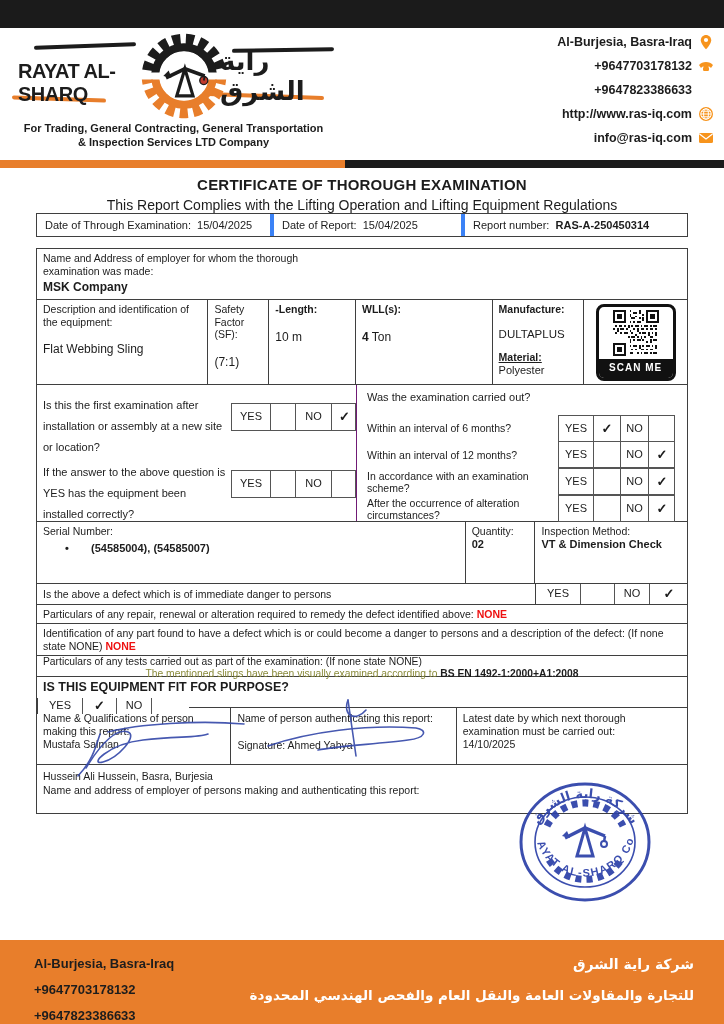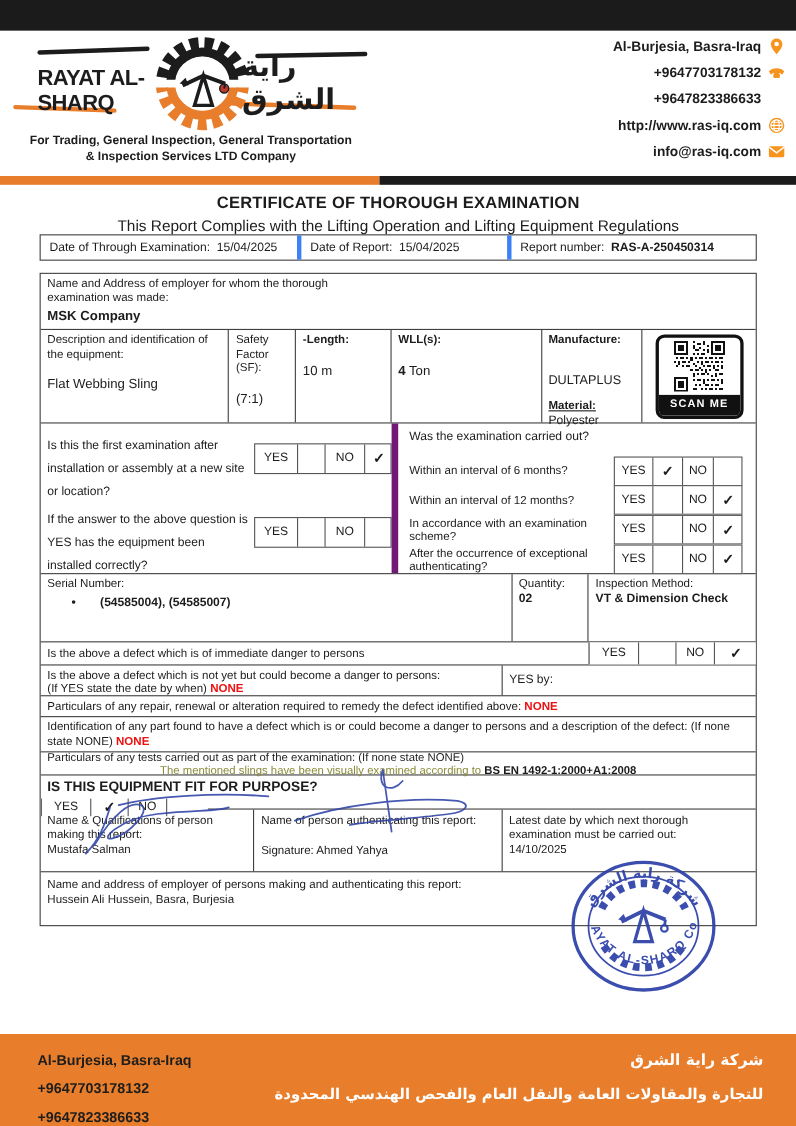--- a/index.html
+++ b/index.html
@@ -5,21 +5,21 @@
   * { margin:0; padding:0; box-sizing:border-box; }
   body { background:#888; font-family:"Liberation Sans", sans-serif; }
   .page { position:relative; width:724px; height:1024px; background:#fff; margin:0 auto; overflow:hidden; color:#1c1c1c; }
   .ar { font-family:"DejaVu Sans", sans-serif; }
 
   
   .topbar { height:28px; background:#1b1b1b; }
   .header { position:relative; height:132px; background:#fff; }
   .logo { position:absolute; left:6px; top:0; width:340px; height:132px; }
   .logo-gear { position:absolute; left:133px; top:0; width:90px; height:96px; }
-  .logo-name-en { position:absolute; left:28px; top:32px; width:122px; font-size:20px; font-weight:bold; letter-spacing:-0.5px; color:#1c1c1c; }
+  .logo-name-en { position:absolute; left:12px; top:32px; width:122px; font-size:20px; font-weight:bold; letter-spacing:-0.5px; color:#1c1c1c; }
   .logo-name-ar { position:absolute; left:214px; top:18px; width:120px; font-size:26px; font-weight:bold; color:#1c1c1c; }
   .dl { position:absolute; border-radius:2px; }
   .dl-b1 { left:28px; top:16px; width:102px; height:4px; background:#1c1c1c; transform:skewY(-2deg); }
   .dl-b2 { left:226px; top:20px; width:102px; height:4px; background:#1c1c1c; transform:skewY(-1deg); }
   .dl-o1 { left:6px;  top:69px; width:94px;  height:4px; background:#E87E2B; transform:skewY(2deg); }
   .dl-o2 { left:200px; top:66px; width:118px; height:4px; background:#E87E2B; transform:skewY(2deg); }
   .tagline { position:absolute; left:0; top:93px; width:335px; text-align:center; font-size:11px; font-weight:bold; line-height:14px; color:#1c1c1c; }
   .contact { position:absolute; right:10px; top:2px; width:270px; }
   .c-line { display:flex; justify-content:flex-end; align-items:center; height:24px; font-size:12.5px; font-weight:bold; color:#1c1c1c; }
   .c-ico { width:16px; height:16px; margin-left:6px; flex:0 0 16px; }
@@ -65,21 +65,21 @@
   .r-b .c5 { width:92px; }
   .r-b .c6 { width:104px; display:flex; align-items:center; justify-content:center; }
   .val-sp { font-size:12px; margin-top:14px; }
   .qr-wrap { width:80px; border:3px solid #111; border-radius:8px; background:#fff; overflow:hidden; }
   .qr-img { display:block; width:100%; height:52px; padding:3px; }
   .qr-cap { background:#111; color:#fff; text-align:center; font-size:10px; font-weight:bold; letter-spacing:1px; padding:3px 0 4px; }
 
   
   .r-c { height:137px; }
   .r-c .left { width:319px; padding:10px 0 0 6px; }
-  .r-c .right { width:333px; border-left:6px solid #701a75; padding-top:4px; }
+  .r-c .right { width:333px; border-left:1px solid #701a75; padding-top:4px; }
   .q-block { display:flex; margin-bottom:4px; }
   .q-text { width:192px; font-size:11px; line-height:21px; padding-right:4px; }
   .mt { display:grid; border:1px solid #555; height:28px; align-self:flex-start; background:#fff; }
   .mt-a { grid-template-columns:38px 25px 36px 26px; width:125px; margin-top:8px; }
   .mtc { display:flex; align-items:center; justify-content:center; font-size:11px; }
   .mtc + .mtc { border-left:1px solid #555; }
   .mtc.box { font-size:13px; font-weight:bold; }
   .co-head { padding:2px 10px 4px; font-size:11px; height:26px; }
   .co-row { display:flex; align-items:center; height:27px; }
   .co-row + .co-row .mt-b { margin-top:-1px; }
@@ -164,21 +164,21 @@
           <path d="M42 72 L51 42 L60 72 Z" fill="none" stroke="#1c1c1c" stroke-width="3.5"></path>
           <path d="M30 52 L51 42 L73 50" fill="none" stroke="#1c1c1c" stroke-width="4"></path>
           <path d="M27 50 l6 -6 l3 8 Z" fill="#1c1c1c"></path>
           <circle cx="72" cy="55" r="4.5" fill="#c0392b" stroke="#1c1c1c" stroke-width="1.5"></circle>
           <line x1="73" y1="50" x2="72" y2="55" stroke="#1c1c1c" stroke-width="2"></line>
         </g>
       </svg>
       <div class="logo-name-en">RAYAT AL-SHARQ</div>
       <div class="logo-name-ar ar">راية الشرق</div>
       <div class="tagline">
-        <div>For Trading, General Inspection, General Transportation</div>
+        <div>For Trading, General Contracting, General Transportation</div>
         <div>&amp; Inspection Services LTD Company</div>
       </div>
     </div>
 
     <div class="contact">
       <div class="c-line">
         <span>Al-Burjesia, Basra-Iraq</span>
         <svg class="c-ico" viewBox="0 0 16 16">
             <path fill="#F7941D" d="M8 1C5 1 2.8 3.3 2.8 6.2 2.8 10 8 15.2 8 15.2S13.2 10 13.2 6.2C13.2 3.3 11 1 8 1Z"></path>
             <circle cx="8" cy="6" r="2.1" fill="#fff"></circle>
@@ -257,21 +257,21 @@
         <div class="cell c3 vline">
           <div class="b">-Length:</div>
           <div class="val-sp">10 m</div>
         </div>
         <div class="cell c4 vline">
           <div class="b">WLL(s):</div>
           <div class="val-sp"><span class="b">4</span><span> Ton</span></div>
         </div>
         <div class="cell c5 vline">
           <div class="b">Manufacture:</div>
-          <div style="margin-top:24px; font-size:11.5px;">DULTAPLUS</div>
+          <div style="margin-top:12px; font-size:11.5px;">DULTAPLUS</div>
           <div class="b" style="margin-top:10px;text-decoration:underline;">Material:</div>
           <div style="font-size:11px;">Polyester</div>
         </div>
         <div class="cell c6 vline">
           <div class="qr-wrap">
             <svg class="qr-img" viewBox="0 0 25 25" shape-rendering="crispEdges">
               <rect width="25" height="25" fill="#fff"></rect>
               <g fill="#111">
                 <rect x="0" y="0" width="7" height="7"></rect>
                   <rect x="18" y="0" width="7" height="7"></rect>
@@ -338,21 +338,21 @@
           <div class="co-row">
             <div class="co-text">In accordance with an examination scheme?</div>
             <div class="mt mt-b">
               <span class="mtc">YES</span>
               <span class="mtc box"></span>
               <span class="mtc">NO</span>
               <span class="mtc box">✓</span>
             </div>
           </div>
           <div class="co-row">
-            <div class="co-text">After the occurrence of exceptional authenticating?</div>
+            <div class="co-text">After the occurrence of alteration circumstances?</div>
             <div class="mt mt-b">
               <span class="mtc">YES</span>
               <span class="mtc box"></span>
               <span class="mtc">NO</span>
               <span class="mtc box">✓</span>
             </div>
           </div>
         </div>
       </div>
 
@@ -374,27 +374,20 @@
       <div class="row r-e">
         <div class="cell c1">Is the above a defect which is of immediate danger to persons</div>
         <div class="mt mt-c">
           <span class="mtc">YES</span>
           <span class="mtc box"></span>
           <span class="mtc">NO</span>
           <span class="mtc box">✓</span>
         </div>
       </div>
 
-      <div class="row r-f">
-        <div class="cell c1">
-          <div>Is the above a defect which is not yet but could become a danger to persons:</div>
-          <div><span>(If YES state the date by when) </span><span class="red b">NONE</span></div>
-        </div>
-        <div class="cell c2 vline">YES by:</div>
-      </div>
 
       <div class="row r-g">
         <div class="cell"><span>Particulars of any repair, renewal or alteration required to remedy the defect identified above: </span><span class="red b">NONE</span></div>
       </div>
 
       <div class="row r-h">
         <div class="cell c1"><span>Identification of any part found to have a defect which is or could become a danger to persons and a description of the defect: (If none state NONE) </span><span class="red b">NONE</span></div>
       </div>
 
       <div class="row r-i">
@@ -421,22 +414,22 @@
           <div>Name of person authenticating this report:</div>
           <div class="sig-label2">Signature: Ahmed Yahya</div>
         </div>
         <div class="cell c3 vline">
           <div>Latest date by which next thorough examination must be carried out:</div>
           <div>14/10/2025</div>
         </div>
       </div>
 
       <div class="row r-l">
+        <div>Hussein Ali Hussein, Basra, Burjesia</div>
         <div>Name and address of employer of persons making and authenticating this report:</div>
-        <div>Hussein Ali Hussein, Basra, Burjesia</div>
       </div>
 
     </div>
   </div>
 
   <svg class="sig1" viewBox="0 0 205 70">
     <g fill="none" stroke="#3246a8" stroke-width="1.6" stroke-linecap="round" opacity="0.9">
       <path d="M38 58 C55 30 70 18 80 22 C90 26 70 48 55 52 C40 56 60 34 95 30 C130 26 150 28 160 24"></path>
       <path d="M60 22 C90 14 150 10 196 14"></path>
       <path d="M30 66 C45 50 48 36 52 24"></path>

